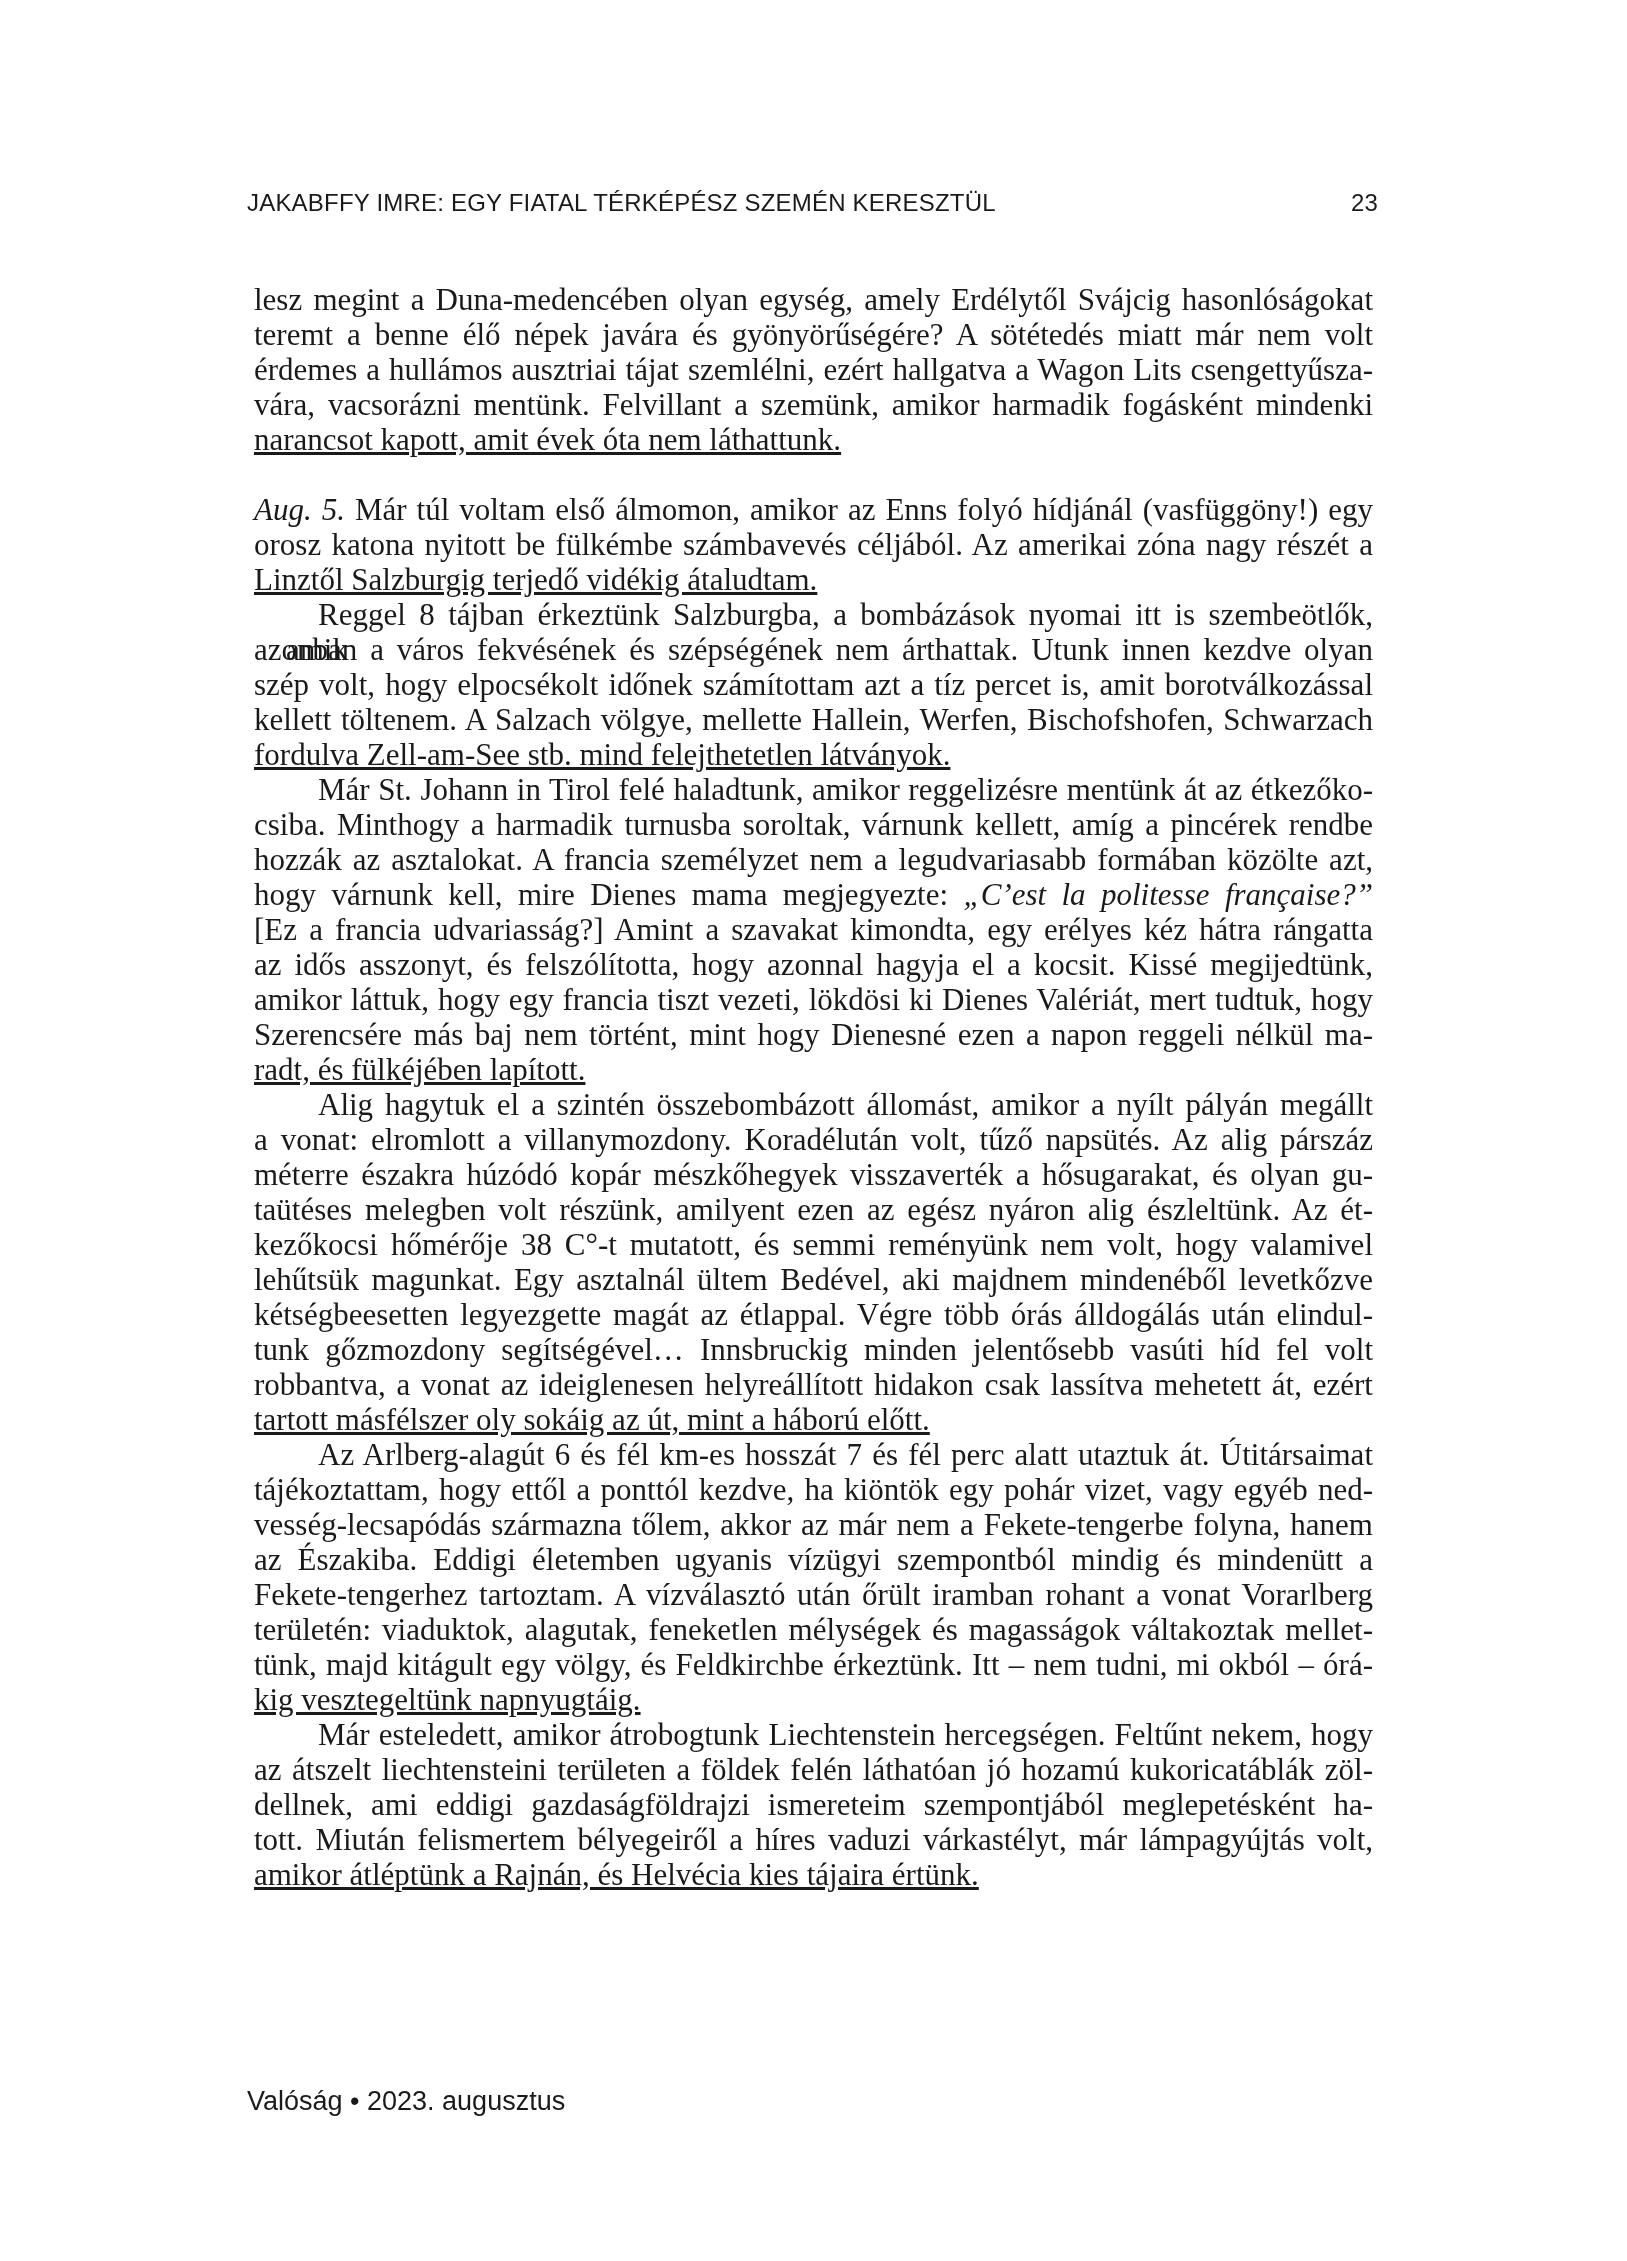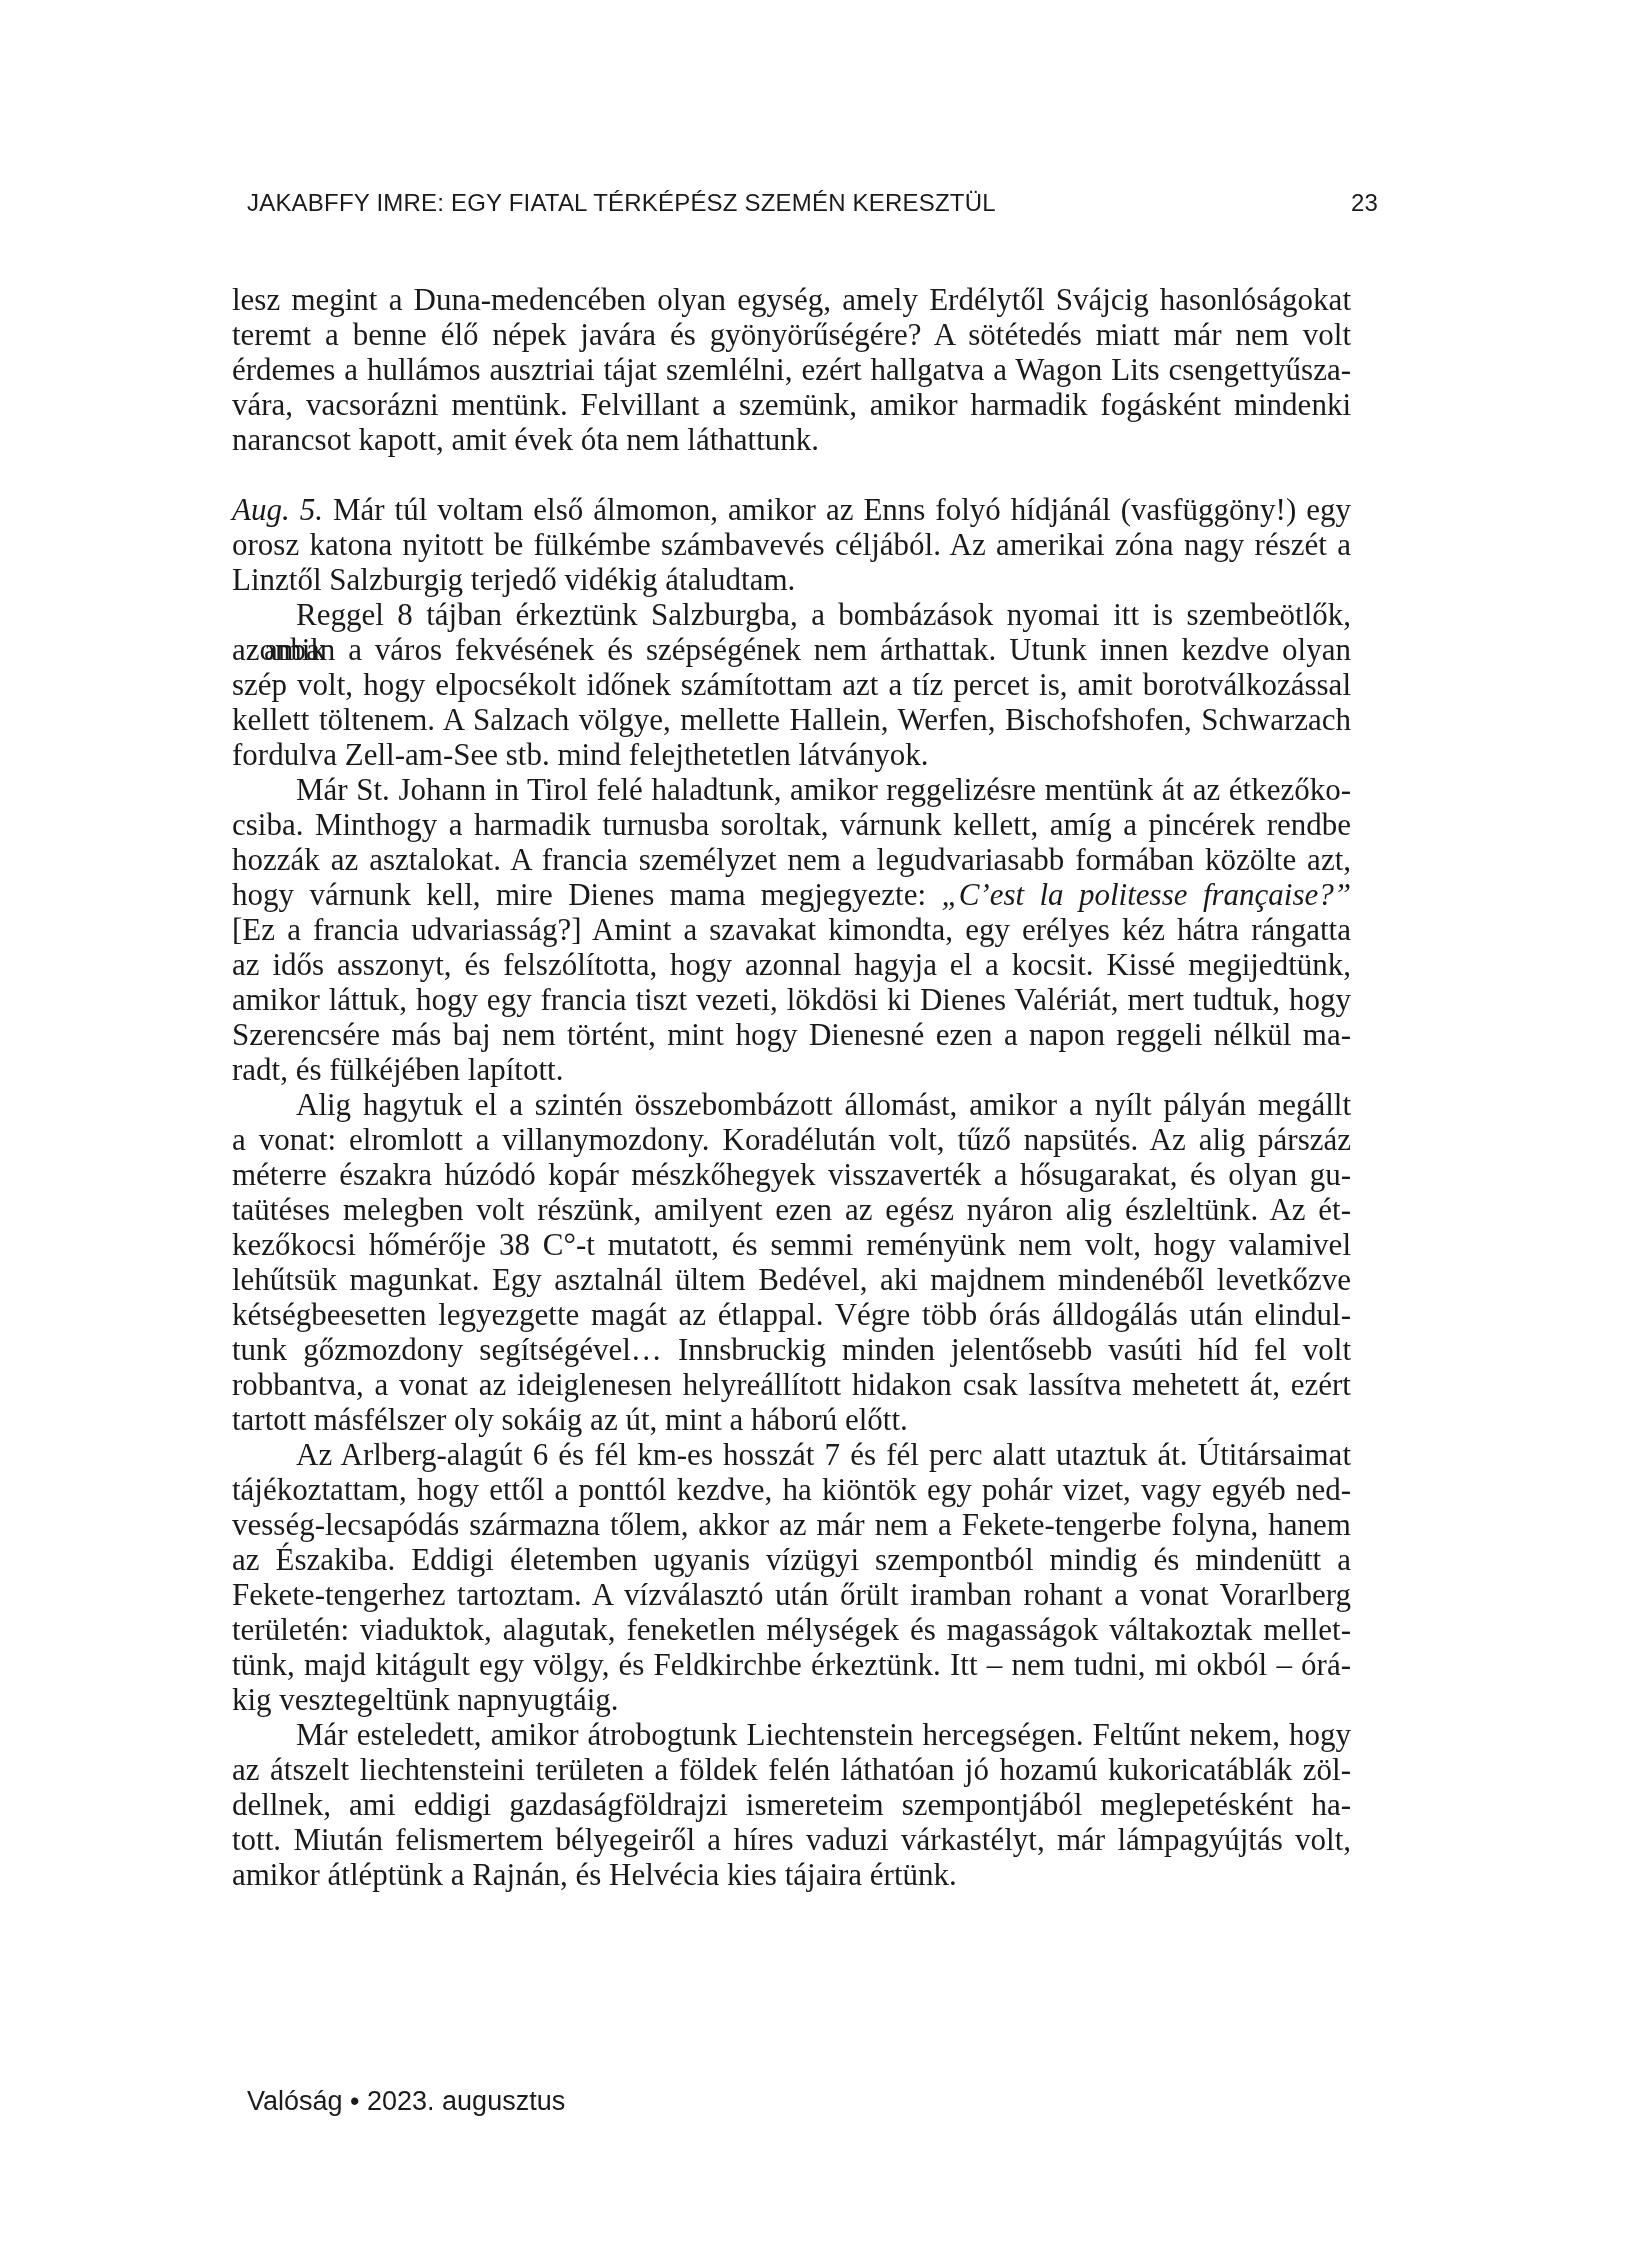--- a/index.html
+++ b/index.html
@@ -3,30 +3,30 @@
   <meta charset="utf-8">
   <style>
     html, body { margin: 0; padding: 0; background: #ffffff; }
     body { width: 1628px; height: 2261px; position: relative; overflow: hidden; color: #1a1a1a; }
     .running-head {
       position: absolute; left: 247px; top: 189px; width: 1131px;
       font-family: "Liberation Sans", sans-serif; font-size: 24px; letter-spacing: 0.2px;
       display: flex; justify-content: space-between; align-items: flex-start;
     }
     .body-text {
-      position: absolute; left: 232px; top: 282px; width: 1119px;
+      position: absolute; left: 254px; top: 282px; width: 1119px;
       font-family: "Liberation Serif", serif; font-size: 31px; line-height: 35px;
     }
     .para { margin: 0; }
     .para.gap { margin-top: 35px; }
     .line { display: block; text-align: justify; text-align-last: justify; white-space: nowrap; height: 35px; }
     .line.last { text-align-last: left; }
     .line.indent { text-indent: 32px; }
     .line > span.jw { display: inline-block; width: 100%; text-align: justify; text-align-last: justify; white-space: normal; }
-    .line.last > span.jw { text-align-last: left; }
+    .line.last > span.jw { text-align-last: left; text-decoration: underline; }
     em { font-style: italic; }
     .footer {
       position: absolute; left: 247px; top: 2086px;
       font-family: "Liberation Sans", sans-serif; font-size: 27px;
     }
   </style>
 </head>
 <body>
 
 <div class="running-head">

